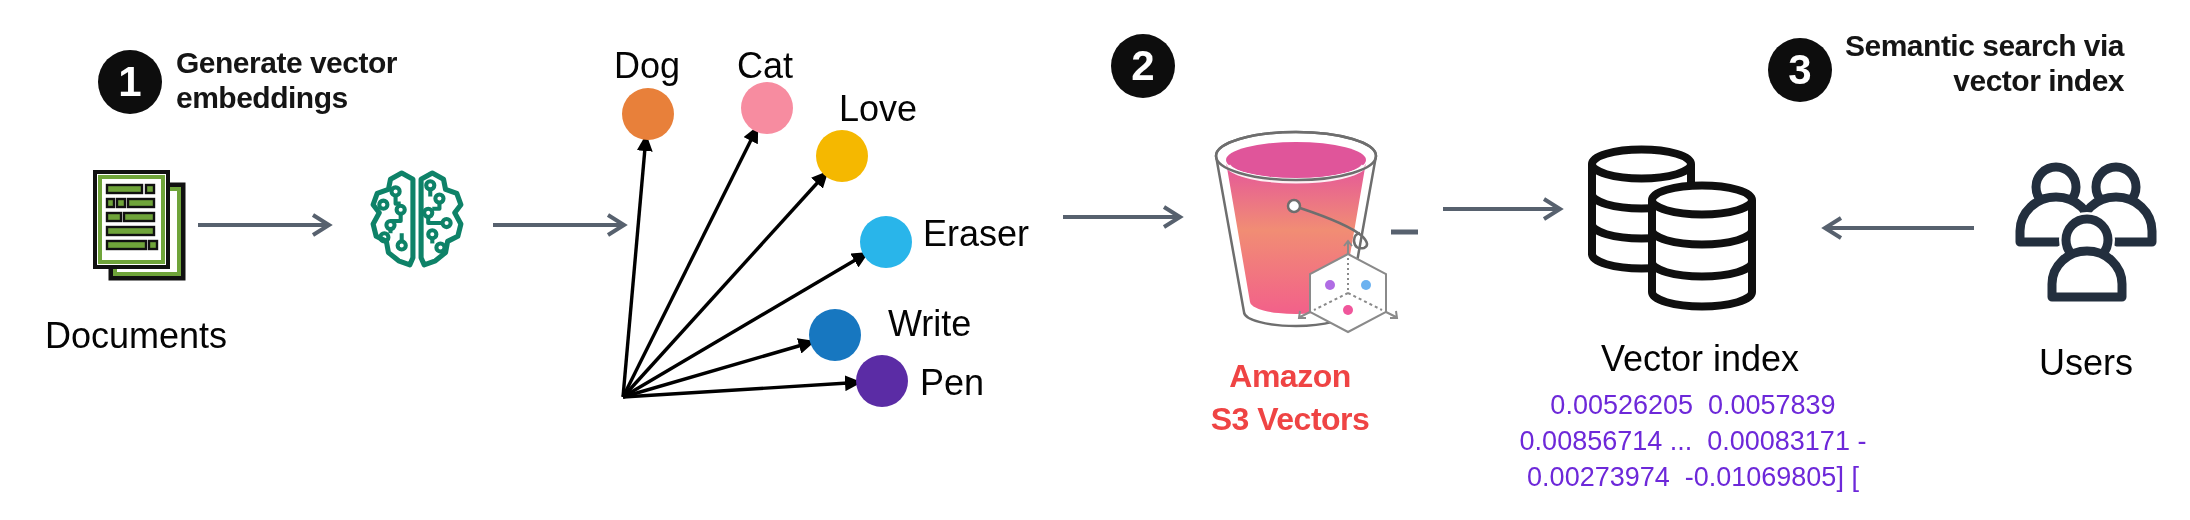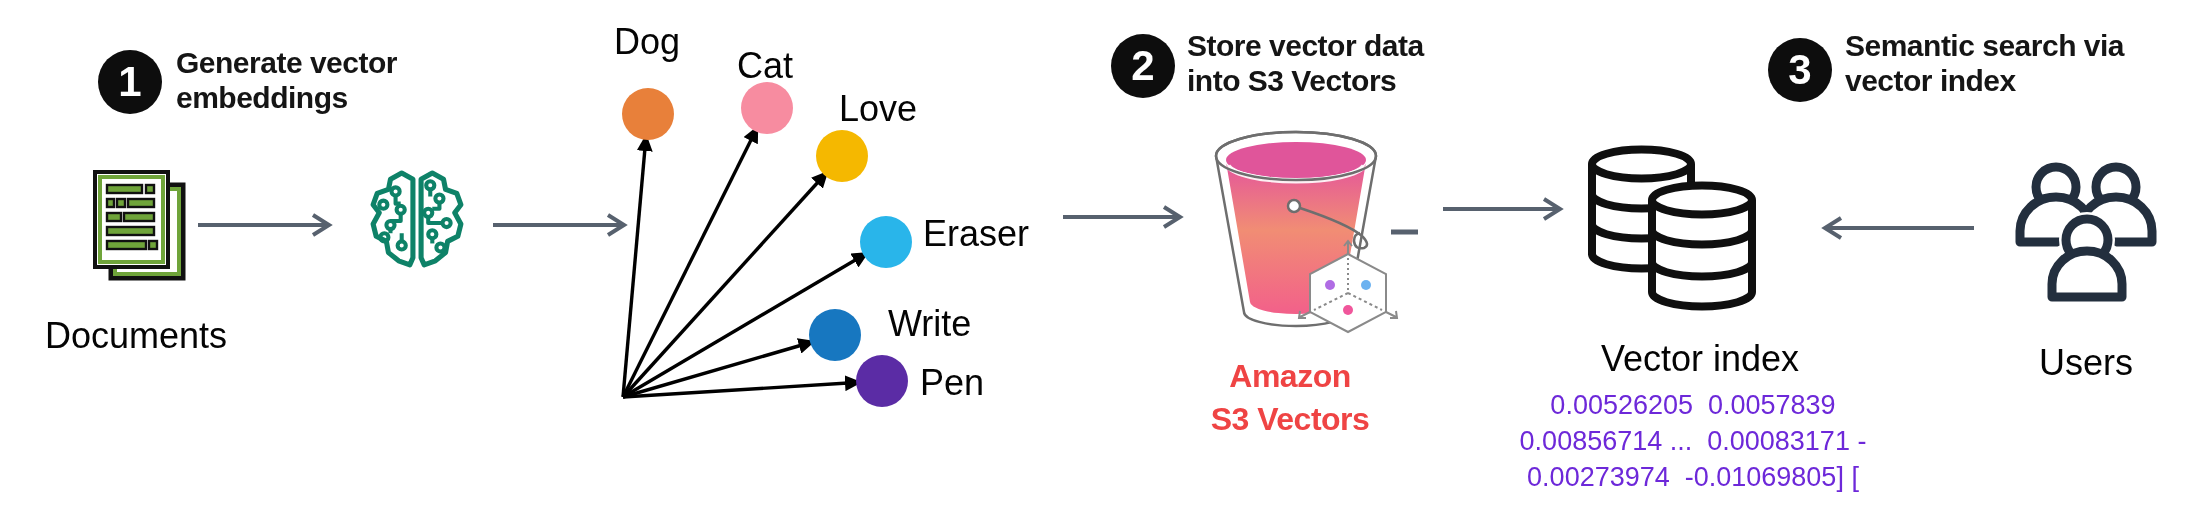--- a/index.html
+++ b/index.html
@@ -123,40 +123,38 @@
     </svg>
   </div>
 
   <div class="abs dot" style="left: 622px; top: 88px; background-color: rgb(232, 128, 58);"></div>
   <div class="abs dot" style="left: 741px; top: 82px; background-color: rgb(247, 140, 160);"></div>
   <div class="abs dot" style="left: 816px; top: 130px; background-color: rgb(245, 184, 0);"></div>
   <div class="abs dot" style="left: 860px; top: 216px; background-color: rgb(41, 181, 234);"></div>
   <div class="abs dot" style="left: 809px; top: 309px; background-color: rgb(23, 119, 192);"></div>
   <div class="abs dot" style="left: 856px; top: 355px; background-color: rgb(91, 44, 165);"></div>
 
-  <div class="abs dot-label" style="left:607px;top:21px;width:80px;text-align:center;">Dog</div>
+  <div class="abs dot-label" style="left:607px;top:45px;width:80px;text-align:center;">Dog</div>
   <div class="abs dot-label" style="left:725px;top:45px;width:80px;">Cat</div>
   <div class="abs dot-label" style="left:833px;top:88px;width:90px;">Love</div>
   <div class="abs dot-label" style="left:923px;top:213px;">Eraser</div>
   <div class="abs dot-label" style="left:888px;top:303px;">Write</div>
   <div class="abs dot-label" style="left:920px;top:362px;">Pen</div>
 
 
   <div class="abs flow-arrow" style="left:1061px;top:203px;">
     <svg width="126" height="28" viewBox="0 0 126 28" fill="none" stroke="#57616E" stroke-width="4">
       <line x1="2" y1="14" x2="116" y2="14"></line>
         <polyline points="103,4 119,14 103,24"></polyline>
     </svg>
   </div>
 
   <div class="abs badge" style="left:1111px;top:34px;">
     <span>2</span>
   </div>
-  <div class="abs heading" style="left:1187px;top:28px;">Store vector data
-into S3 Vectors</div>
 
   <div class="abs icon" style="left:1208px;top:126px;">
     <svg width="205" height="215" viewBox="0 0 205 215">
       <defs>
         <linearGradient id="liquid" x1="0" y1="0" x2="0" y2="1">
           <stop offset="0" stop-color="#E4559B"></stop>
           <stop offset="0.45" stop-color="#F18D74"></stop>
           <stop offset="1" stop-color="#F2608A"></stop>
         </linearGradient>
       </defs>
@@ -211,21 +209,21 @@
     </svg>
   </div>
   <div class="abs label" style="left:1580px;top:340px;width:240px;">Vector index</div>
   <div class="abs numbers" style="left:1473px;top:387px;width:440px;">0.00526205  0.0057839
 0.00856714 ...  0.00083171 -
 0.00273974  -0.01069805] [</div>
 
   <div class="abs badge" style="left:1768px;top:38px;">
     <span>3</span>
   </div>
-  <div class="abs heading" style="left:1845px;top:28px;">Semantic search via
+  <div class="abs heading" style="left:1845px;top:28px;text-align:right;">Semantic search via
 vector index</div>
 
   <div class="abs flow-arrow" style="left:1818px;top:214px;">
     <svg width="158" height="28" viewBox="0 0 158 28" fill="none" stroke="#57616E" stroke-width="4">
       <line x1="156" y1="14" x2="10" y2="14"></line>
         <polyline points="23,4 7,14 23,24"></polyline>
     </svg>
   </div>
 
   <div class="abs icon" style="left:2010px;top:152px;">

